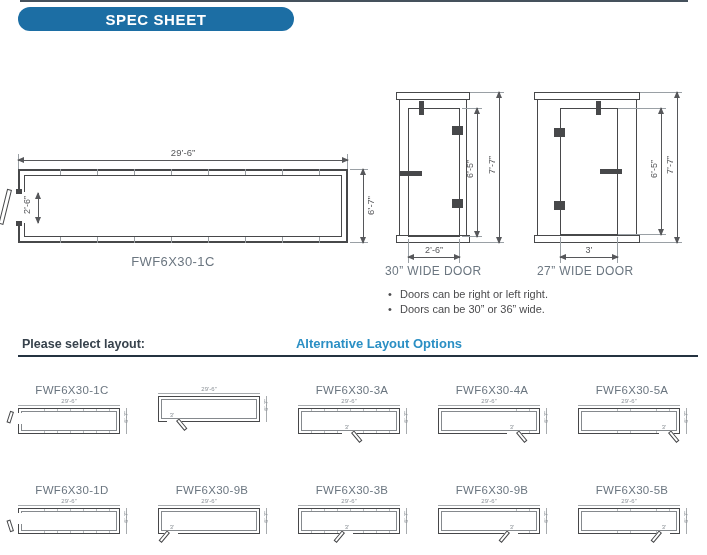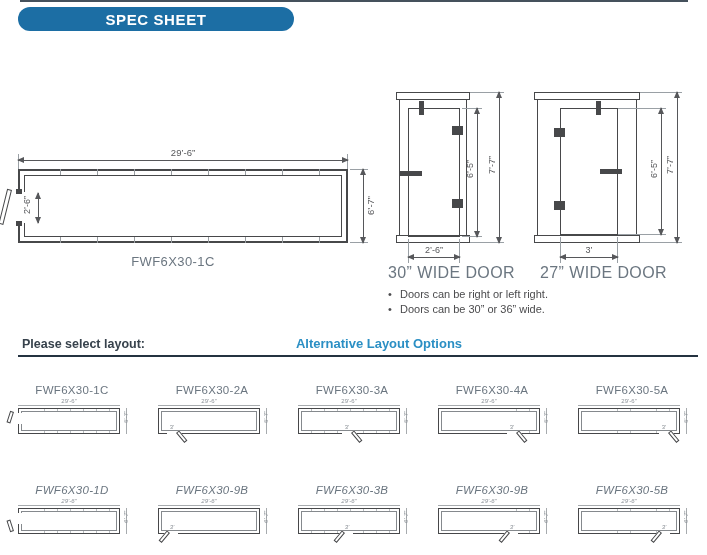--- a/index.html
+++ b/index.html
@@ -24,21 +24,21 @@
   .dim-h::before, .dim-h::after { content:""; position:absolute; width:0; height:0; top:-3px; }
   .dim-h::before { left:-1px; border-top:3px solid transparent; border-bottom:3px solid transparent; border-right:7px solid var(--dims-gray); }
   .dim-h::after  { right:-1px; border-top:3px solid transparent; border-bottom:3px solid transparent; border-left:7px solid var(--dims-gray); }
   .dim-v { width:1px; background:var(--dims-gray); }
   .dim-v::before, .dim-v::after { content:""; position:absolute; width:0; height:0; left:-3px; }
   .dim-v::before { top:-1px; border-left:3px solid transparent; border-right:3px solid transparent; border-bottom:7px solid var(--dims-gray); }
   .dim-v::after  { bottom:-1px; border-left:3px solid transparent; border-right:3px solid transparent; border-top:7px solid var(--dims-gray); }
   .dlabel { font-size:9.5px; color:var(--dims-gray); text-align:center; }
   .rot { transform:rotate(-90deg); }
   .fill { background:var(--line-dark); }
-  .caption { font-size:16px; color:var(--label-gray); text-align:right; letter-spacing:.4px; }
+  .caption { font-size:12px; color:var(--label-gray); text-align:left; letter-spacing:.4px; }
 
   
   #pl-extL { left:18px;  top:154px; width:1px; height:16px; }
   #pl-extR { left:347px; top:154px; width:1px; height:16px; }
   #pl-dimTop { left:18px; top:160px; width:330px; }
   #pl-dimTopLabel { left:118px; top:147px; width:130px; }
   #pl-rect  { left:18px; top:169px; width:330px; height:74px; border:2px solid var(--line-dark); }
   #pl-inner { left:24px; top:175px; width:318px; height:62px; border:1px solid var(--line-dark); }
   #pl-ticksTop { left:24px; top:169px; width:318px; height:6px;
     background:repeating-linear-gradient(90deg, transparent 0 36px, #989da1 36px 37px); }
@@ -114,21 +114,21 @@
 
   
   #select-prompt { left:22px; top:337px; font-size:12.5px; font-weight:600; color:#37424c; }
   #alt-title { left:274px; top:336px; width:210px; text-align:center; font-size:13px;
                font-weight:bold; color:var(--accent-blue); }
   #rule { left:18px; top:355px; width:680px; height:2px; background:var(--rule-dark); }
 
   
   .layouts-row { position:absolute; left:2px; width:704px; display:flex; }
   #row1 { top:384px; }
-  #row2 { top:484px;font-style:italic; }
+  #row2 { top:484px; }
   .cell { width:140px; text-align:center; cursor:pointer; }
   .cell-label { font-size:11.5px; color:var(--label-gray); letter-spacing:.3px; }
   .thumb { position:relative; height:50px; margin-top:2px; }
   .t-dimtop { position:absolute; top:0; left:16px; width:102px; text-align:center;
               font-size:6px; color:var(--tiny-gray); }
   .t-dimline-h { position:absolute; top:7px; left:16px; width:102px; height:1px; background:#a7abae; }
   .t-rect { position:absolute; top:10px; left:16px; width:102px; height:26px;
             border:1px solid var(--line-dark);
             background:
               repeating-linear-gradient(90deg, transparent 0 12.5px, #b9bdc0 12.5px 13px) top / 100% 3px no-repeat,
@@ -245,21 +245,20 @@
         </div>
         <div class="t-dimline-v"></div>
         <div class="t-dimright">6’-7”</div>
         <div class="t-doorlabel"></div>
         <div class="t-gap left"></div>
         <div class="t-leaf left a"></div>
       </div>
     </div>
 
     <div class="cell">
-      <div class="cell-label">FWF6X30-2A</div>
       <div class="thumb">
         <div class="t-dimtop">29’-6”</div>
         <div class="t-dimline-h"></div>
         <div class="t-rect">
           <div class="t-inner"></div>
         </div>
         <div class="t-dimline-v"></div>
         <div class="t-dimright">6’-7”</div>
         <div class="t-doorlabel" style="left: 23px;">3’</div>
         <div class="t-gap bottom" style="left: 25px;"></div>

